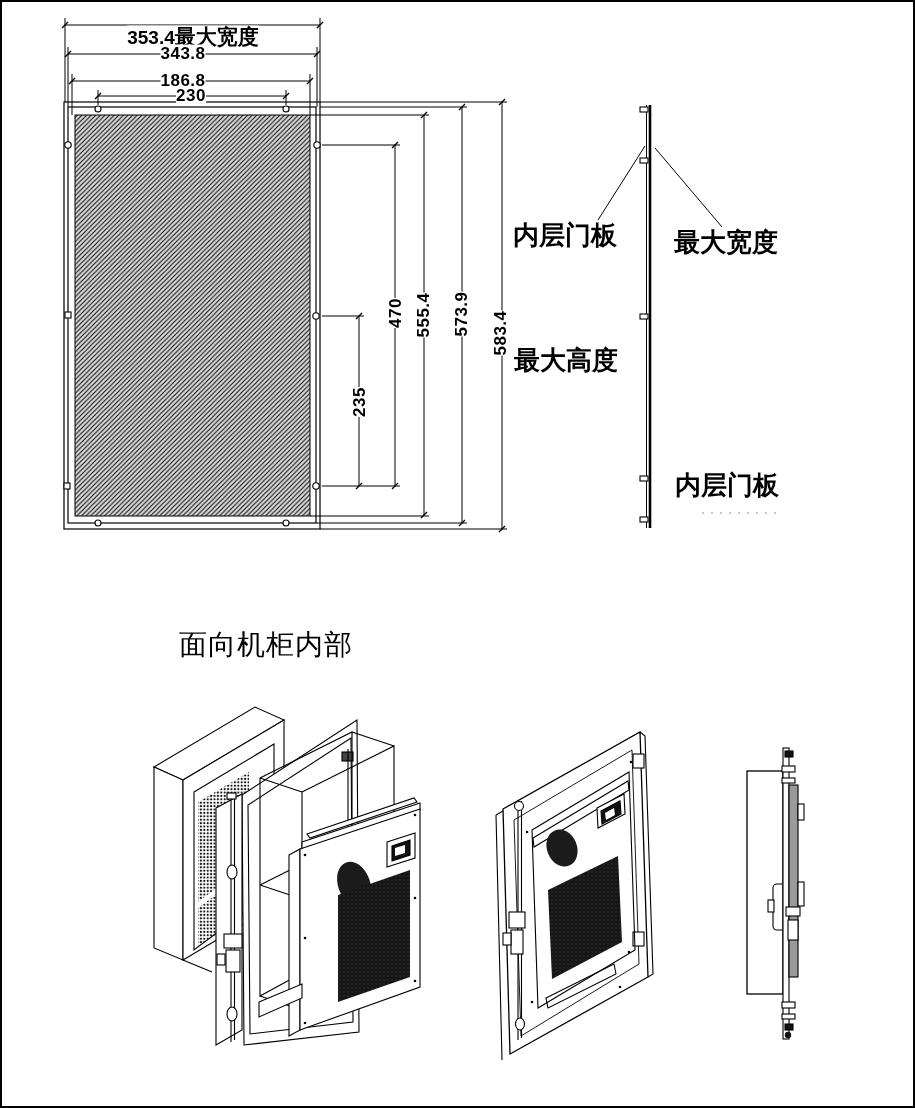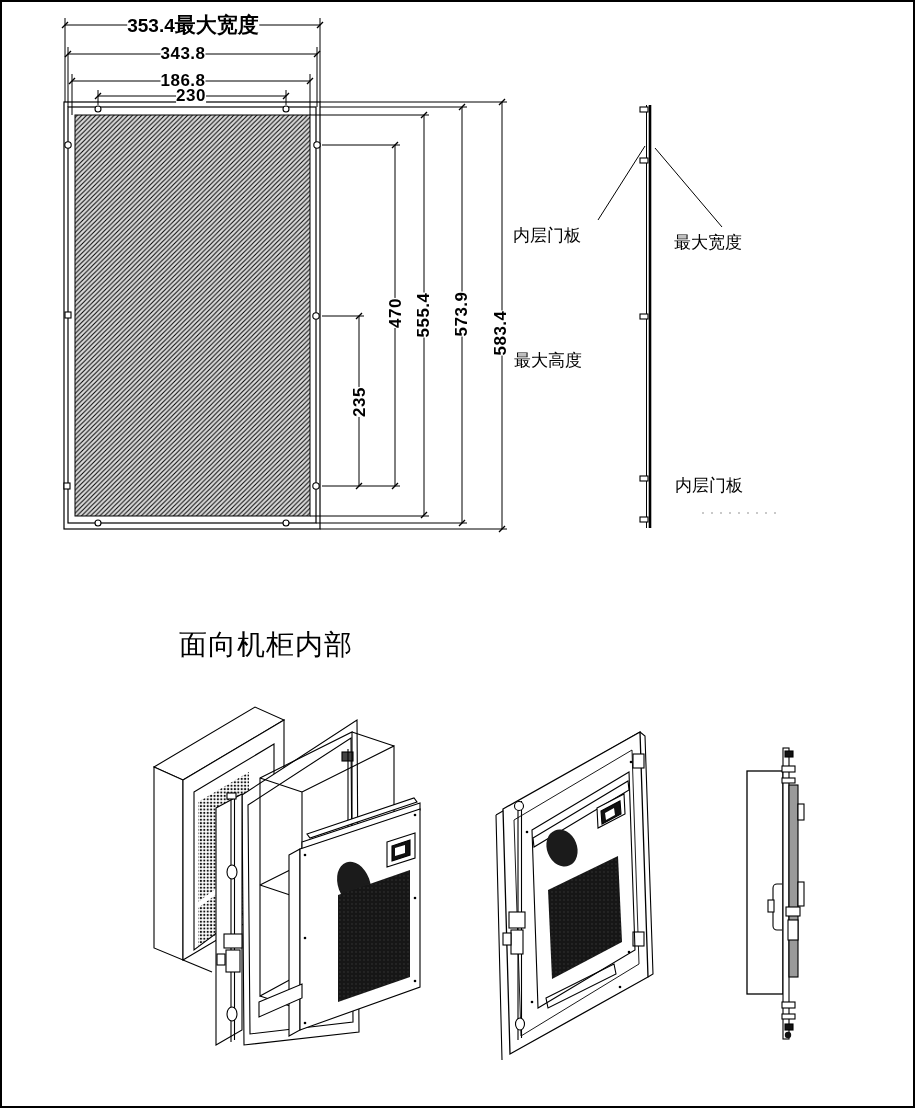--- a/index.html
+++ b/index.html
@@ -4,23 +4,23 @@
 <style>
   html,body{margin:0;padding:0;background:#fff;}
   #canvas{
     position:relative;width:915px;height:1108px;background:#fff;
     border:2px solid #000;box-sizing:border-box;overflow:hidden;
     font-family:"Liberation Sans", sans-serif;color:#000;
   }
   #linework{position:absolute;left:0;top:0;}
   .lbl{position:absolute;white-space:nowrap;background:#fff;line-height:1;}
   .dimnum{font-weight:bold;font-size:17px;letter-spacing:0.5px;}
-  .dimtop{font-weight:bold;font-size:19px;}
+  .dimtop{font-weight:bold;font-size:19px;margin-top:12px;}
   .dimtop .cjk{font-size:21px;font-weight:600;}
-  .cjklbl{font-size:17px;font-weight:400;background:transparent;}
+  .cjklbl{font-size:26px;font-weight:700;background:transparent;}
   .hcenter{transform:translate(-50%,-50%);}
   .vrot{transform:translate(-50%,-50%) rotate(-90deg);}
   .vmid{transform:translateY(-50%);}
   .caption{font-size:28px;font-weight:500;letter-spacing:1px;background:transparent;text-align:center;}
 </style>
 </head>
 <body>
 
 <div id="canvas">
 

